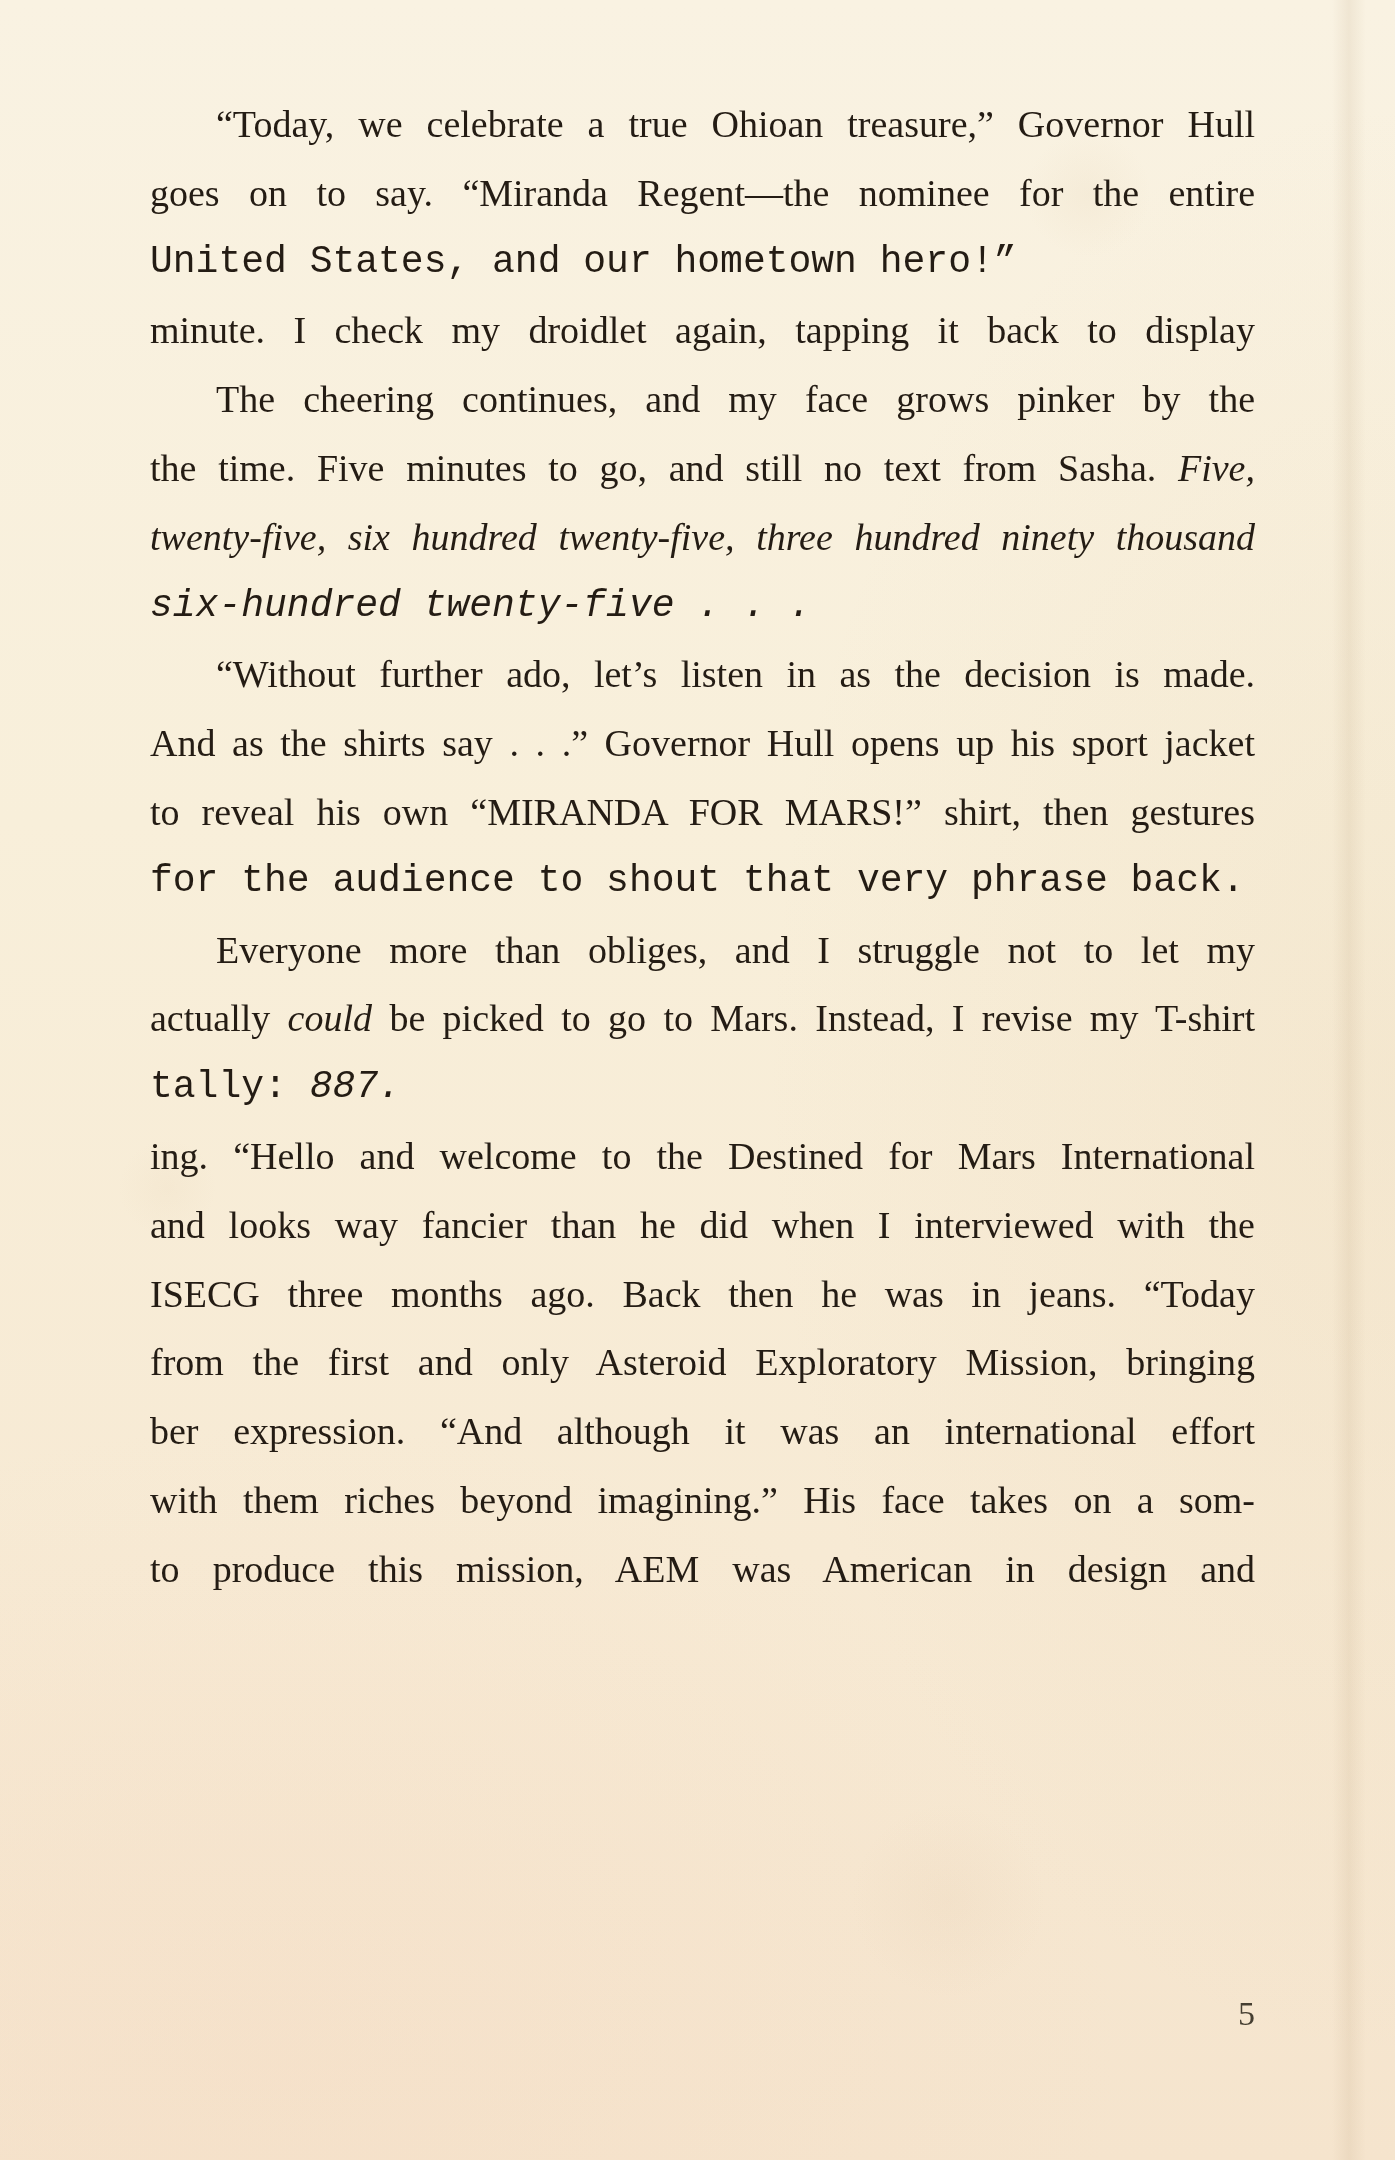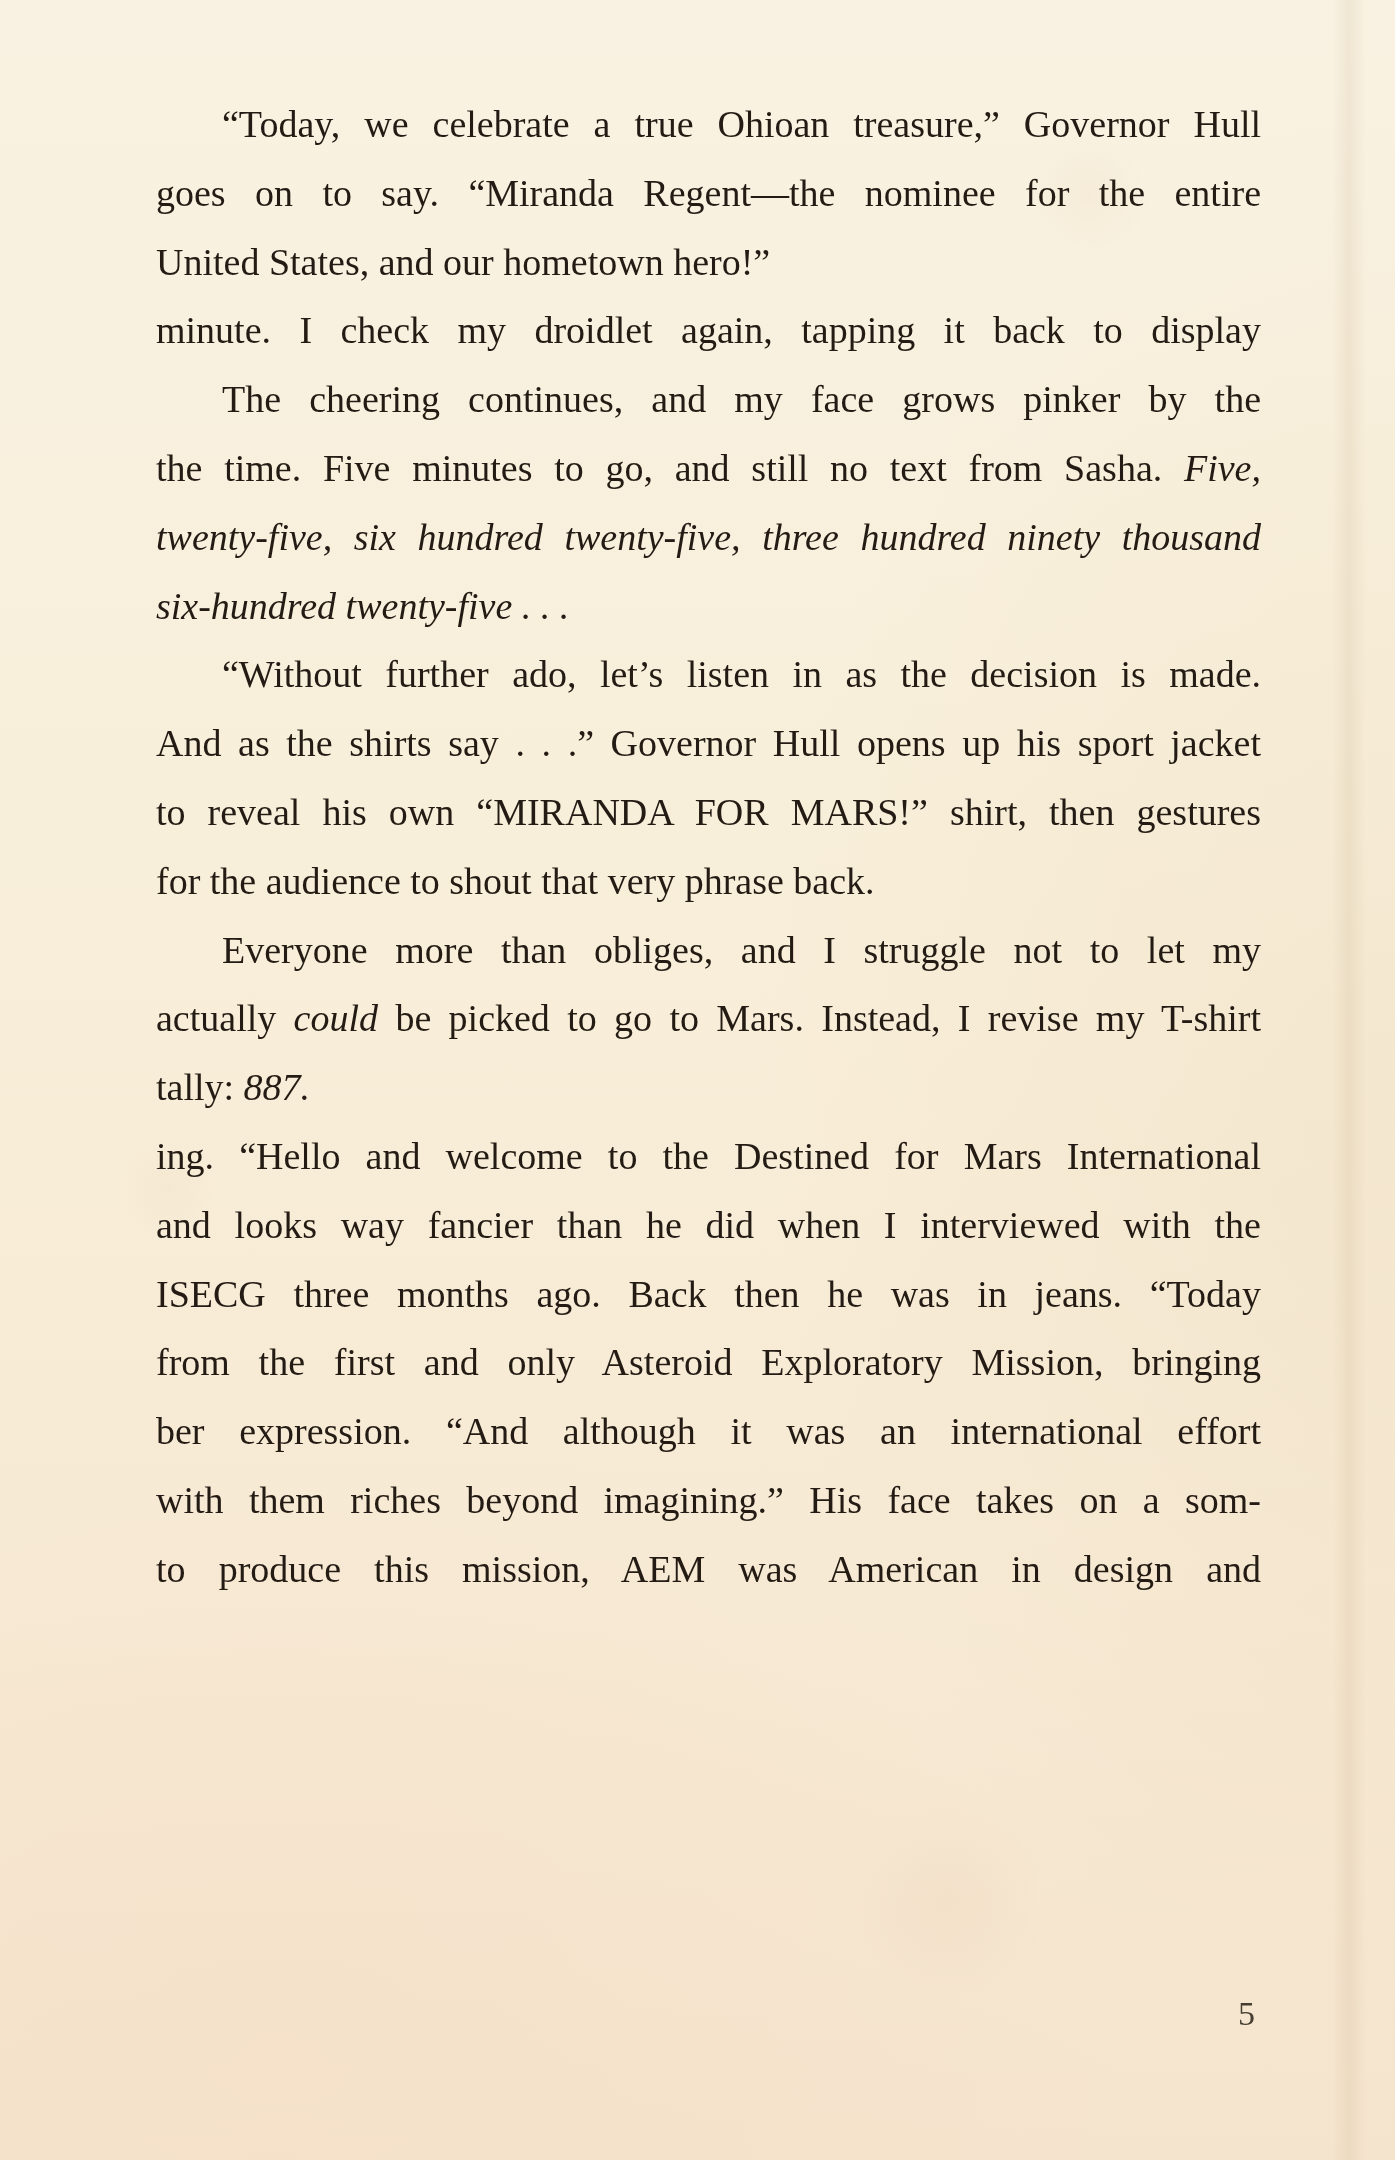--- a/index.html
+++ b/index.html
@@ -31,39 +31,40 @@
     position: absolute;
     top: 0;
     left: 1332px;
     width: 34px;
     height: 2160px;
     background: linear-gradient(90deg, rgba(170,140,100,0) 0%, rgba(170,140,100,0.12) 50%, rgba(170,140,100,0) 100%);
     pointer-events: none;
   }
   .text-block {
     position: absolute;
-    left: 156px;
+    left: 150px;
     top: 90px;
     width: 1105px;
     font-size: 38px;
     line-height: 68.8px;
   }
   .paragraph {
     margin: 0;
     padding: 0;
   }
   .line {
     height: 68.8px;
     text-align: justify;
     text-align-last: justify;
     overflow: visible;
   }
   .line.last {
     text-align: center;
     text-align-last: left;
+    font-family: Liberation Mono, monospace;
   }
   .line.indent {
     text-indent: 66px;
   }
   .ital {
     font-style: italic;
   }
   .page-number {
     position: absolute;
     left: 150px;

